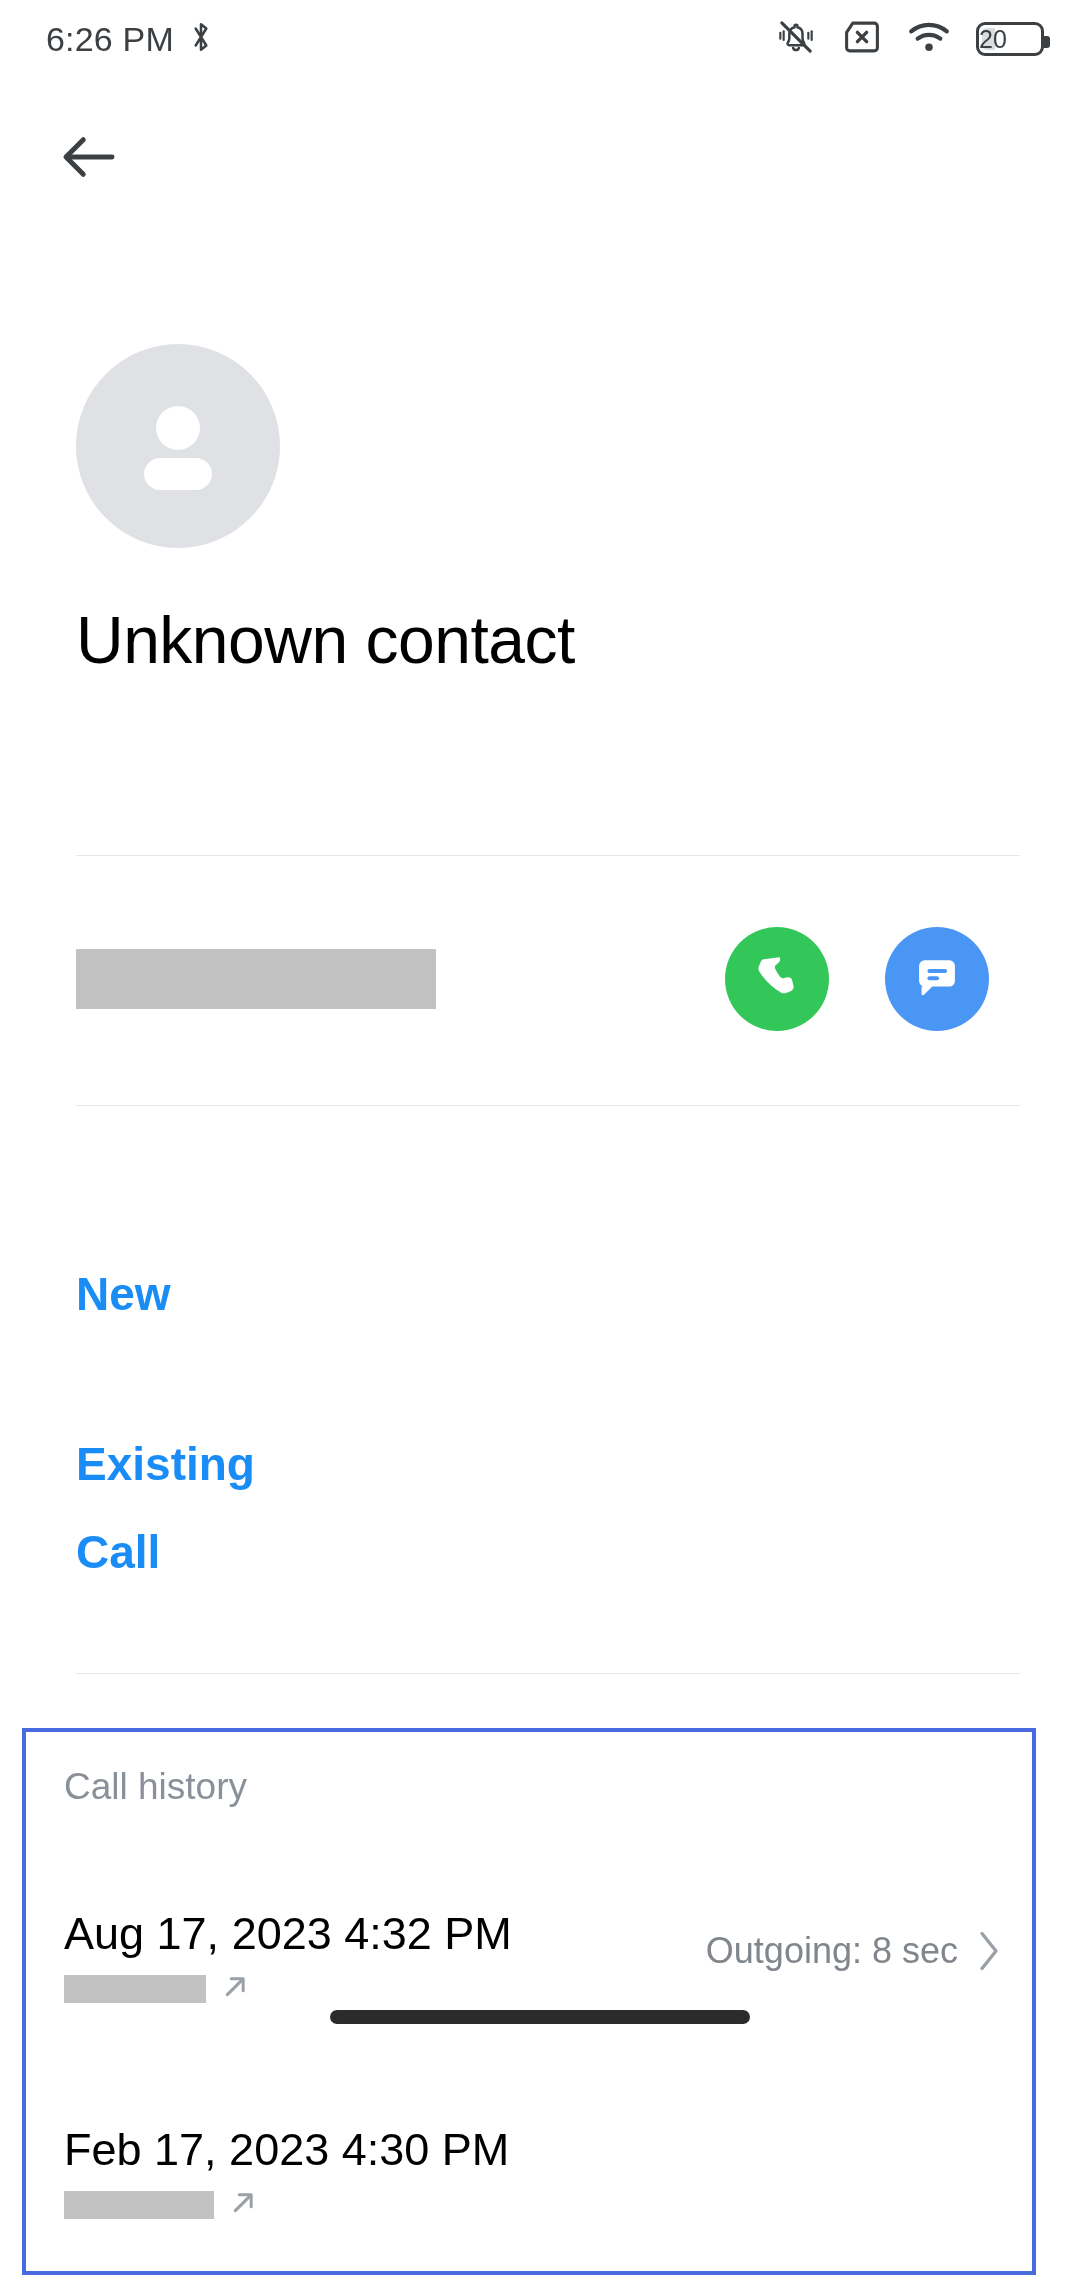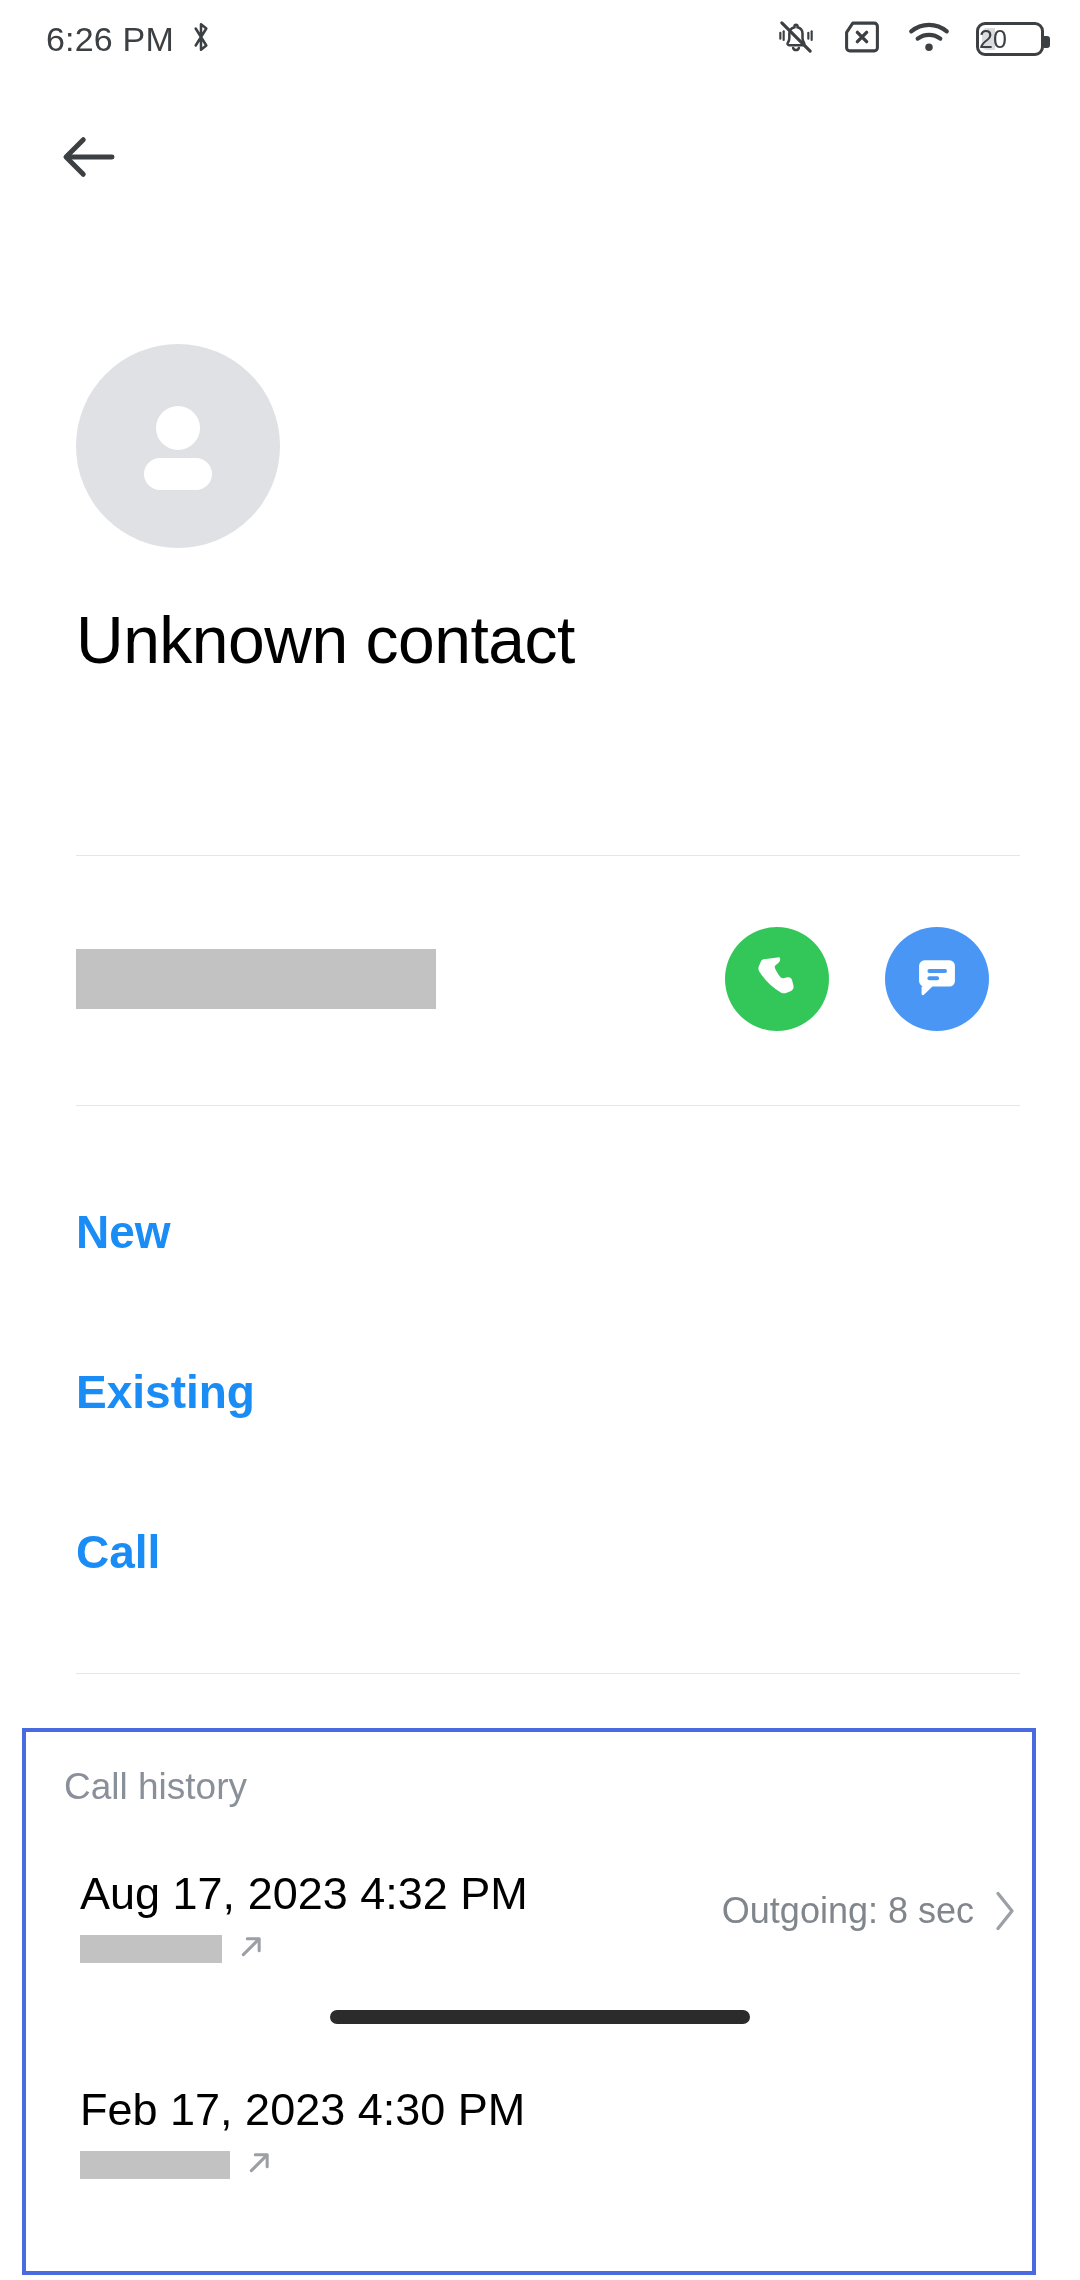--- a/index.html
+++ b/index.html
@@ -72,34 +72,34 @@
     display:flex; align-items:center; justify-content:center; cursor:pointer;
   }
   .fab-call { top:32px; left:725px; background:#33c75a; }
   .fab-msg  { top:32px; left:885px; background:#4a96f5; }
 
   
   .link {
     position:absolute; left:76px; font-size:46px; font-weight:700;
     color:#1a8cf5; cursor:pointer; white-space:nowrap;
   }
-  .link-new      { top:1205px; }
-  .link-existing { top:1365px; }
+  .link-new      { top:1267px; }
+  .link-existing { top:1437px; }
   .link-flag     { top:1525px; }
 
   
   .history-card {
     position:absolute; top:1728px; left:22px; width:1014px; height:547px;
     border:4px solid #4a6ae0; background:#fff;
   }
   .history-title {
     position:absolute; top:34px; left:38px;
     font-size:37px; color:#8a9099; font-weight:400;
   }
-  .call-entry { position:absolute; left:54px; width:938px; height:150px; cursor:pointer; }
+  .call-entry { position:absolute; left:38px; width:938px; height:150px; cursor:pointer;margin-top:40px; }
   .ce-1 { top:136px; }
   .ce-2 { top:352px; }
   .ce-date { font-size:45px; color:#000; font-weight:400; white-space:nowrap; }
   .ce-sub { margin-top:10px; display:flex; align-items:center; gap:12px; }
   .ce-redact { height:28px; background:#c2c2c2; }
   .ce-redact-1 { width:142px; }
   .ce-redact-2 { width:150px; }
   .ce-right {
     position:absolute; right:0; top:22px;
     display:flex; align-items:flex-start; gap:18px;

